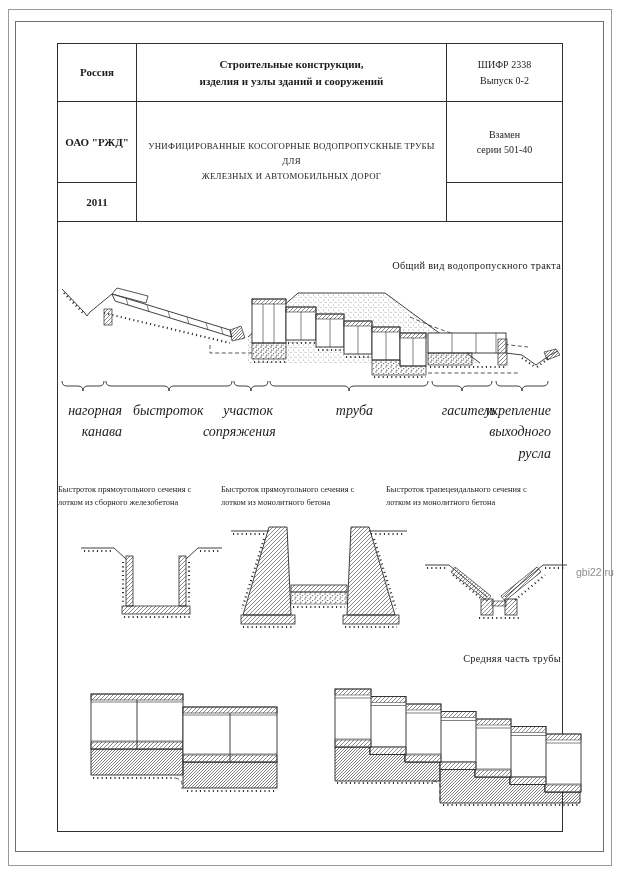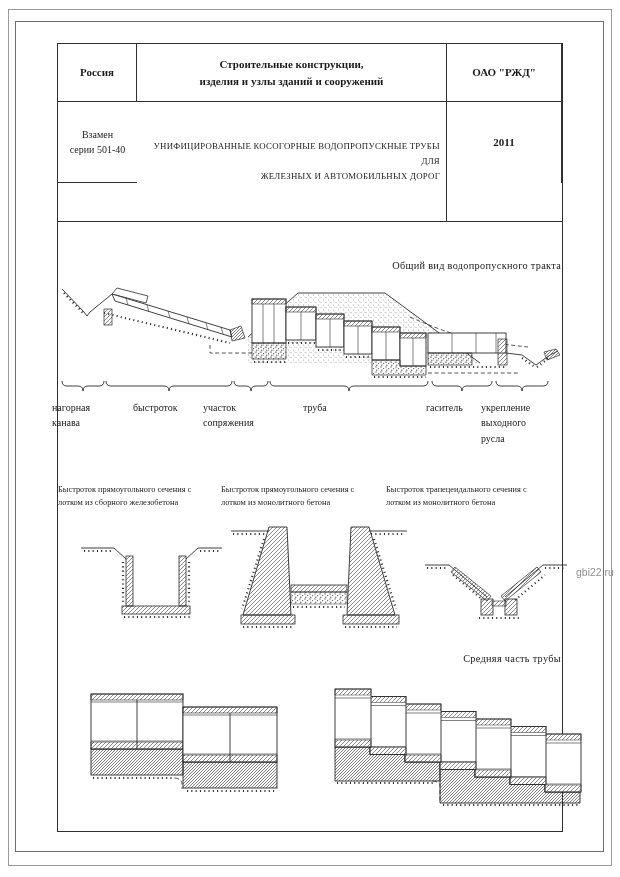--- a/index.html
+++ b/index.html
@@ -13,26 +13,26 @@
   #header-table{display:grid;grid-template-columns:79px 1fr 115px;grid-template-rows:58px 81px 38px;
                 border-bottom:1.5px solid #2f2f2f;height:177px;box-sizing:content-box;}
   .cell{display:flex;align-items:center;justify-content:center;text-align:center;box-sizing:border-box;padding:2px 6px;}
   .br{border-right:1.4px solid #2f2f2f;}
   .bb{border-bottom:1.4px solid #2f2f2f;}
   .bold{font-weight:bold;}
   .pre{white-space:pre-line;}
   .fs11{font-size:11px;line-height:1.5;}
   .fs10{font-size:10px;line-height:1.55;}
   .fs9u{font-size:8.8px;line-height:1.7;letter-spacing:.25px;}
-  #cell-doc{grid-column:2;grid-row:2 / span 2;text-align:right;}
+  #cell-doc{grid-column:2;grid-row:2 / span 2;}
   
   #drawing-area{position:absolute;left:0;top:178.5px;width:503px;height:609px;}
   .fig-title{position:absolute;width:100%;text-align:right;font-size:10.3px;letter-spacing:.3px;}
   .fig{position:absolute;}
-  .zone-label{position:absolute;text-align:left;font-size:10px;line-height:1.55;white-space:pre-line;}
+  .zone-label{position:absolute;text-align:right;font-size:14px;line-height:1.55;white-space:pre-line;font-style:italic;}
   .caption{position:absolute;text-align:left;font-size:8.4px;line-height:1.6;white-space:pre-line;}
   
   .ln{stroke:#2b2b2b;stroke-width:0.9;fill:none;}
   .lnthin{stroke:#2b2b2b;stroke-width:0.6;fill:none;}
   .wht{fill:#ffffff;stroke:#2b2b2b;stroke-width:0.9;}
   .ticks2{stroke:#303030;stroke-width:2.2;stroke-dasharray:1.1 3.2;fill:none;}
   .dash{stroke:#2b2b2b;stroke-width:0.8;stroke-dasharray:4 2.6;fill:none;}
   #watermark{position:absolute;left:576px;top:554px;font-family:"Liberation Sans","DejaVu Sans",sans-serif;
              font-size:10.5px;color:#8f8f8f;z-index:5;margin-top:12px;}
 </style>
@@ -65,20 +65,22 @@
   <div id="outer-frame" class="frame"></div>
   <div id="inner-frame" class="frame"></div>
   <div id="watermark">gbi22.ru</div>
 
   <div id="content-frame">
 
     <div id="header-table">
       <div class="cell br bb bold fs11">Россия</div>
       <div class="cell br bb bold fs11 pre">Строительные конструкции,
 изделия и узлы зданий и сооружений</div>
+      <div class="cell bb fs10 pre">ШИФР 2338
+Выпуск 0-2</div>
 
       <div class="cell br bb bold fs11">ОАО "РЖД"</div>
       <div id="cell-doc" class="cell br fs9u pre">УНИФИЦИРОВАННЫЕ КОСОГОРНЫЕ ВОДОПРОПУСКНЫЕ ТРУБЫ ДЛЯ
 ЖЕЛЕЗНЫХ И АВТОМОБИЛЬНЫХ ДОРОГ</div>
       <div class="cell bb fs10 pre">Взамен
 серии 501-40</div>
 
       <div class="cell br bold fs11">2011</div>
     </div>
 

